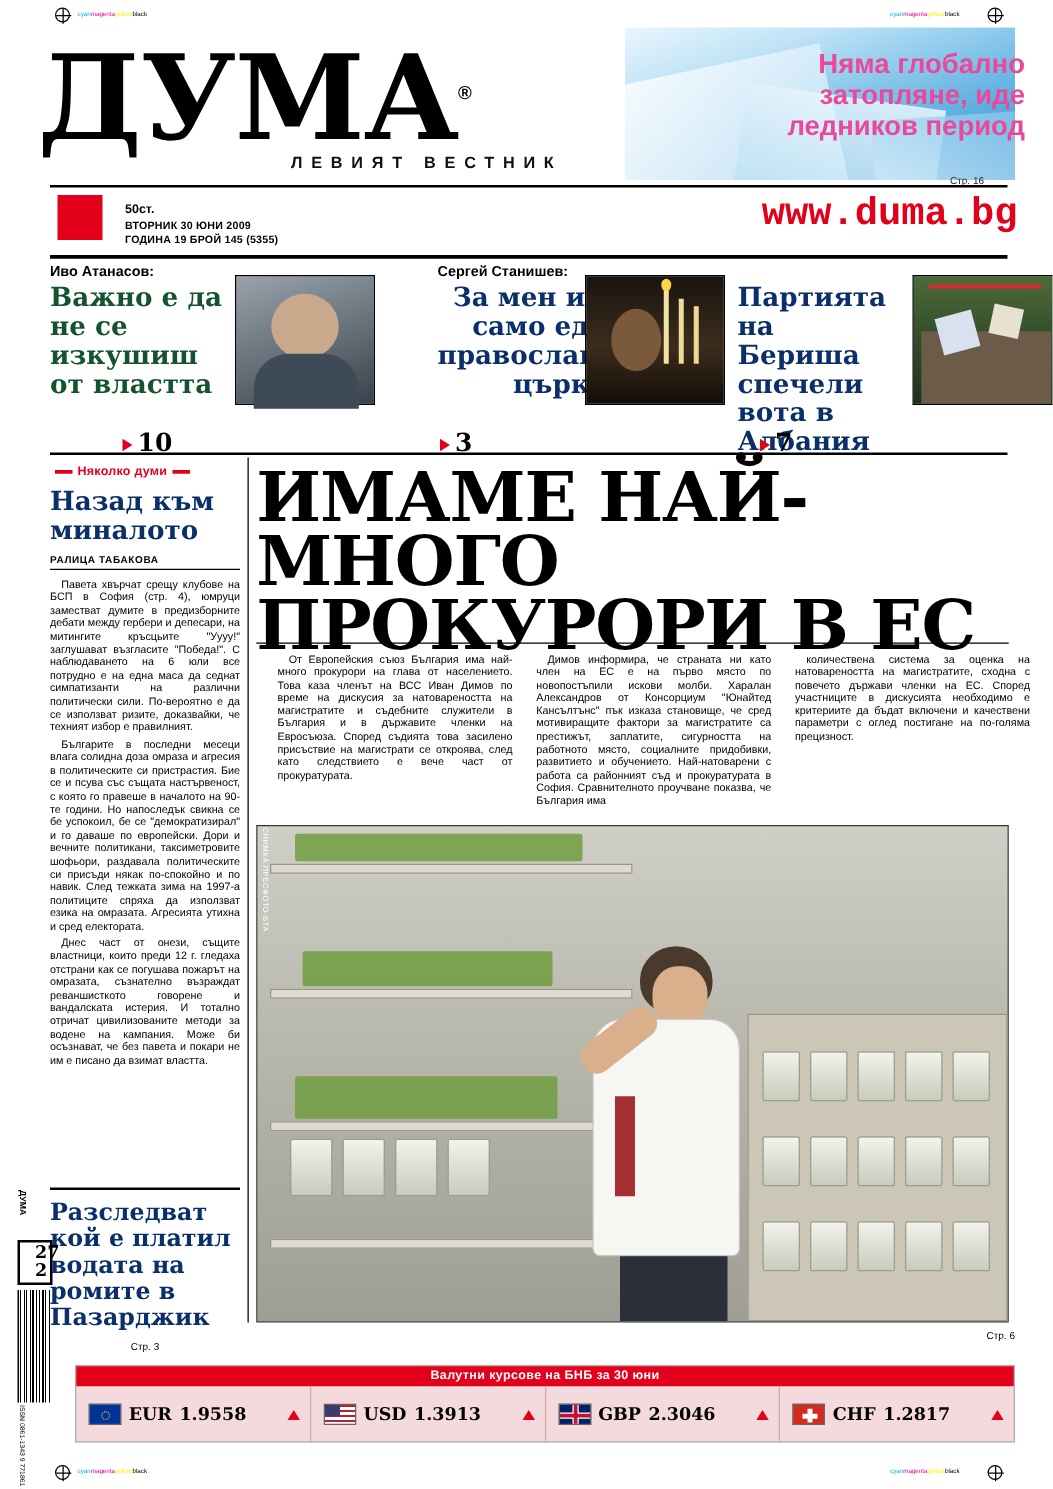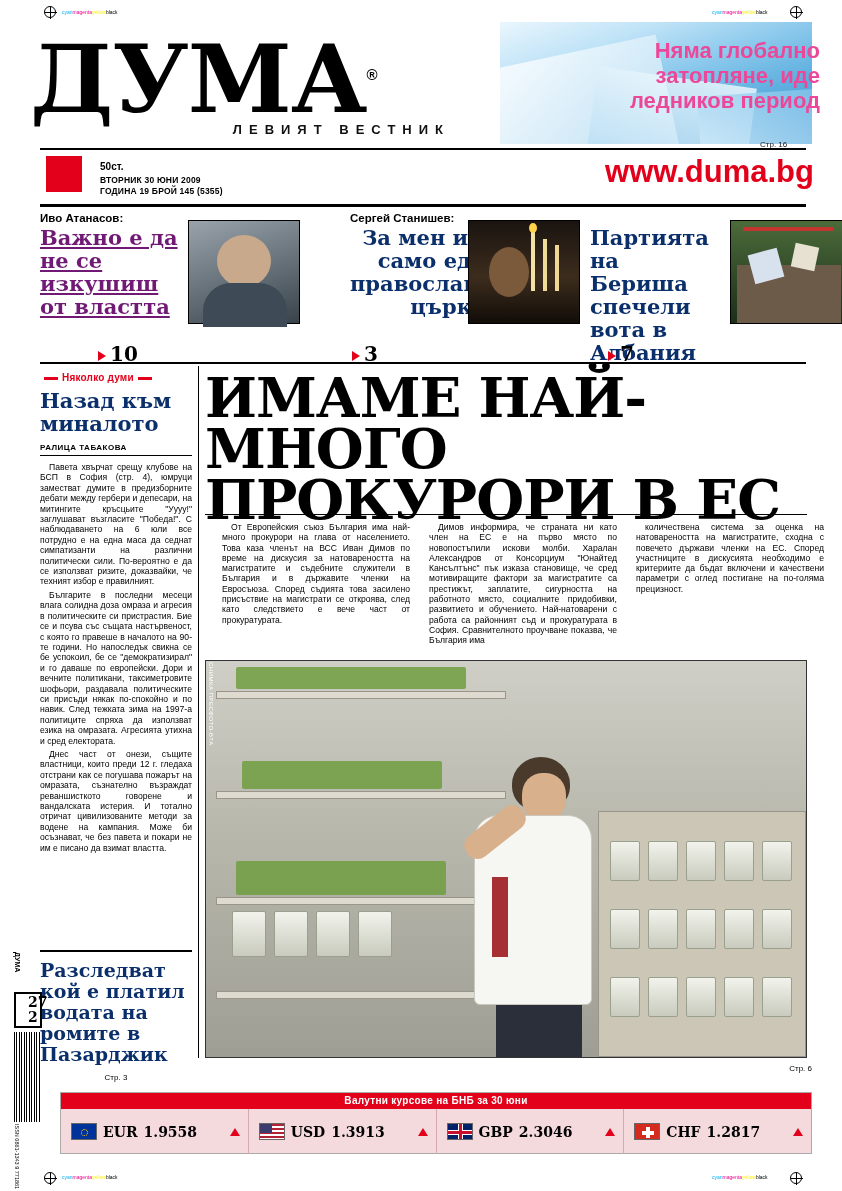--- a/index.html
+++ b/index.html
@@ -53,21 +53,21 @@
   }
   .glacier-page { position:absolute; left:760px; top:140px; font-size:8px; color:#222; }
 
   
   .redsq { position:absolute; left:46px; top:156px; width:36px; height:36px; background:#e2001a; }
   .price-block { position:absolute; left:100px; top:154px; }
   .price-main { font-size:18px; font-weight:bold; }
   .price-main span { font-size:10px; font-weight:bold; }
   .price-line { font-size:8.5px; font-weight:bold; letter-spacing:.2px; line-height:11px;}
   .site { position:absolute; right:28px; top:154px; color:#e2001a;
-          font-family:Liberation Sans, sans-serif; font-weight:bold; font-size:31px; }
+          font-family:Liberation Mono, monospace; font-weight:bold; font-size:31px; }
 
   .rule { position:absolute; background:#000; }
 
   
   .teasers { position:absolute; left:40px; top:212px; width:766px; height:128px; }
   .teaser-kicker { font-size:11.5px; font-weight:bold; color:#000; margin-bottom:2px;}
   .teaser-title {
     font-family:"DejaVu Serif",serif; font-weight:bold; font-size:21px; line-height:23px;
   }
   .tphoto { border:1px solid #000; }
@@ -195,21 +195,21 @@
     <div class="price-line">ГОДИНА 19 БРОЙ 145 (5355)</div>
   </div>
   <div class="site">www.duma.bg</div>
 
   <div class="rule" style="left:40px;top:204px;width:766px;height:3px;"></div>
 
   <div class="teasers">
 
     <div style="position:absolute;left:0;top:0;width:140px;">
       <div class="teaser-kicker">Иво Атанасов:</div>
-      <div class="teaser-title" style="color:#701a75;text-decoration:underline;">Важно е да не се изкушиш от  властта</div>
+      <div class="teaser-title" style="color:#14532d;">Важно е да не се изкушиш от  властта</div>
     </div>
     <div class="tphoto" style="position:absolute;left:148px;top:8px;width:112px;height:104px;background:linear-gradient(160deg,#9aa3ab,#5f6a72 60%,#39424a);">
       <div style="position:absolute;left:28px;top:14px;width:54px;height:52px;border-radius:50%;background:#c8a98c;"></div>
       <div style="position:absolute;left:14px;top:62px;width:84px;height:44px;background:#3e4a55;border-radius:28px 28px 0 0;"></div>
     </div>
 
     <div style="position:absolute;left:278px;top:0;width:150px;margin-left:32px;">
       <div class="teaser-kicker">Сергей Станишев:</div>
       <div class="teaser-title" style="color:#0b2f6b;text-align:right;">За мен има само една православна църква</div>
     </div>

